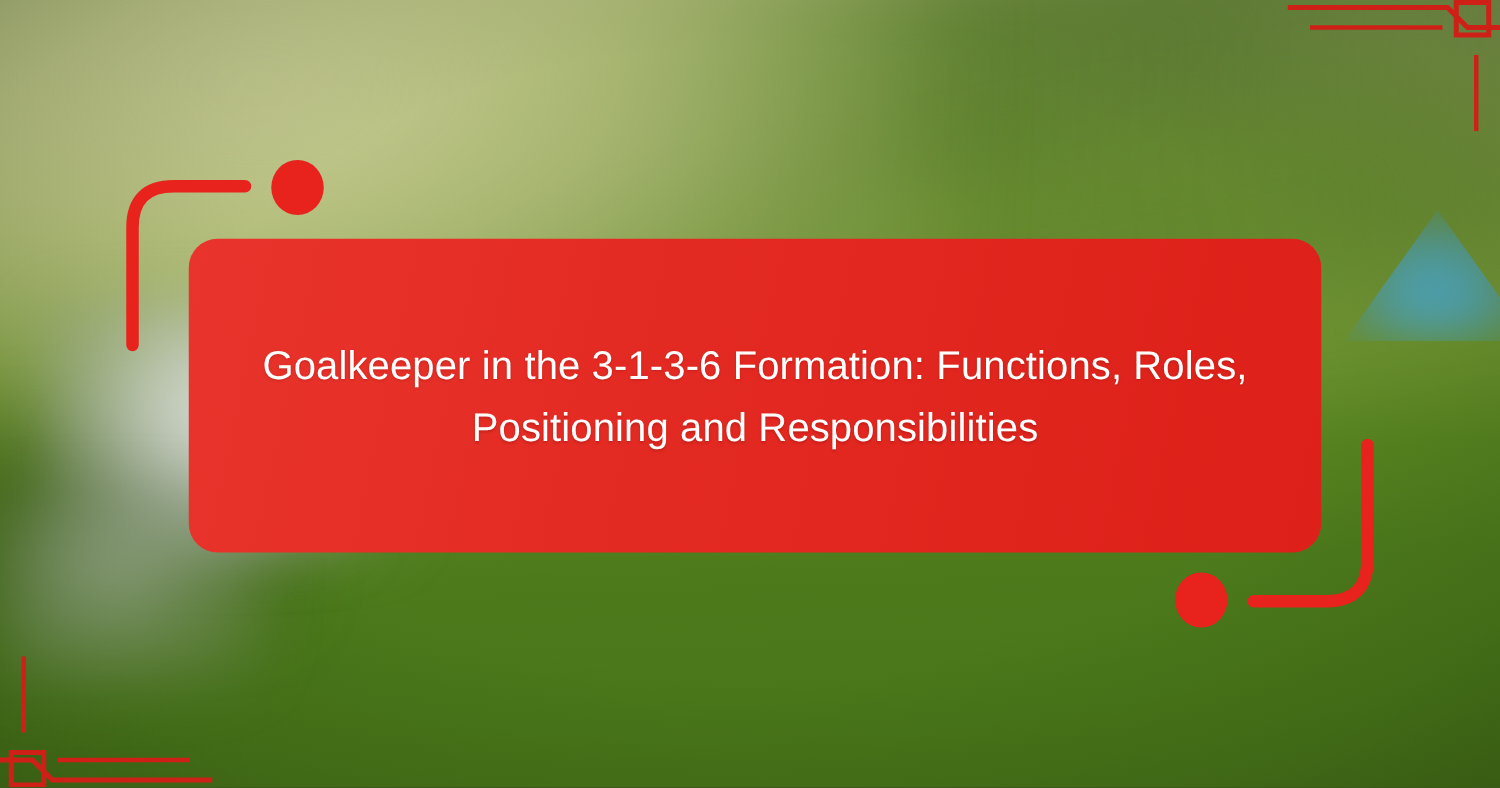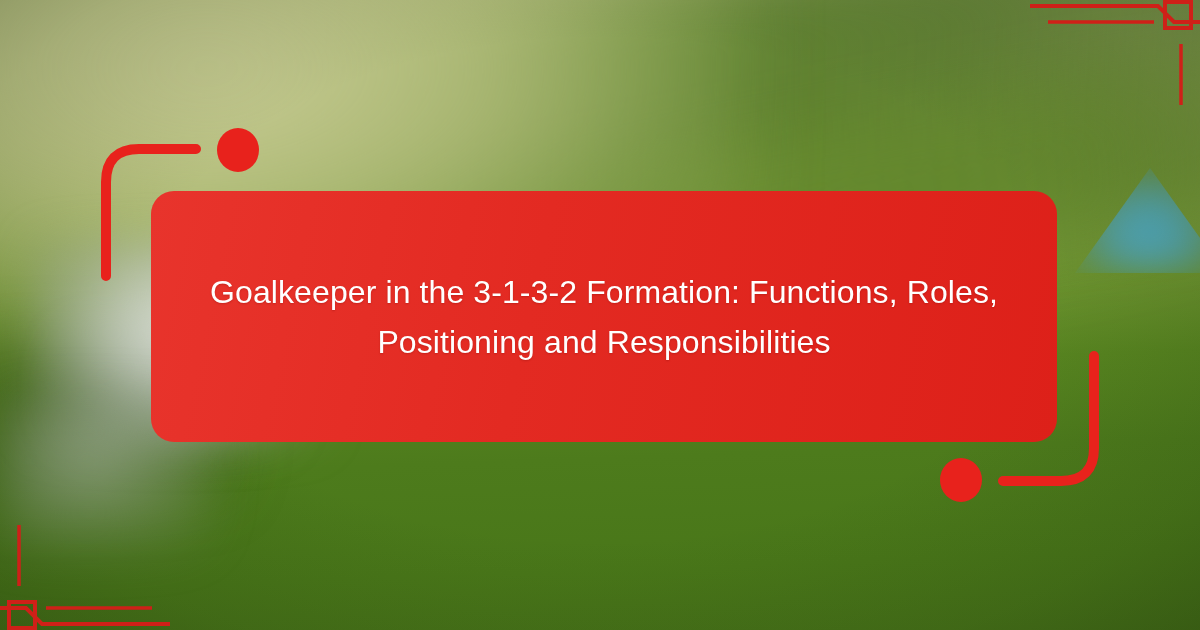--- a/index.html
+++ b/index.html
@@ -262,16 +262,16 @@
 
   <svg class="accent-svg" viewBox="0 0 1200 630">
     <path d="M106 276 L106 182 Q106 149 139 149 L196 149" fill="none" stroke="#e8221c" stroke-width="10" stroke-linecap="round" stroke-linejoin="round"></path>
     <path d="M1094 356 L1094 448 Q1094 481 1061 481 L1003 481" fill="none" stroke="#e8221c" stroke-width="10" stroke-linecap="round" stroke-linejoin="round"></path>
   </svg>
 
   <div class="accent-dot-tl"></div>
   <div class="accent-dot-br"></div>
 
   <div class="title-card">
-    <div class="title-text">Goalkeeper in the 3-1-3-2 Formation: Functions, Roles, Positioning and Responsibilities</div>
+    <div class="title-text">Goalkeeper in the 3-1-3-6 Formation: Functions, Roles, Positioning and Responsibilities</div>
   </div>
 
 </div>
 
 </body></html>

